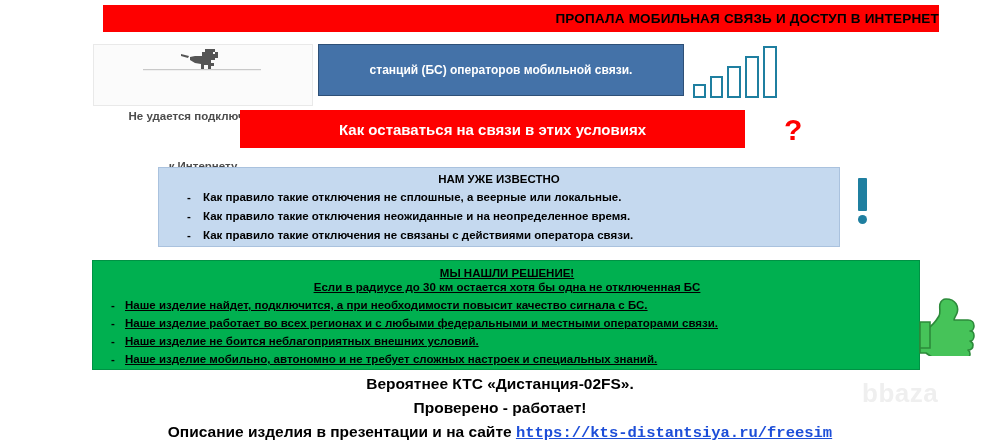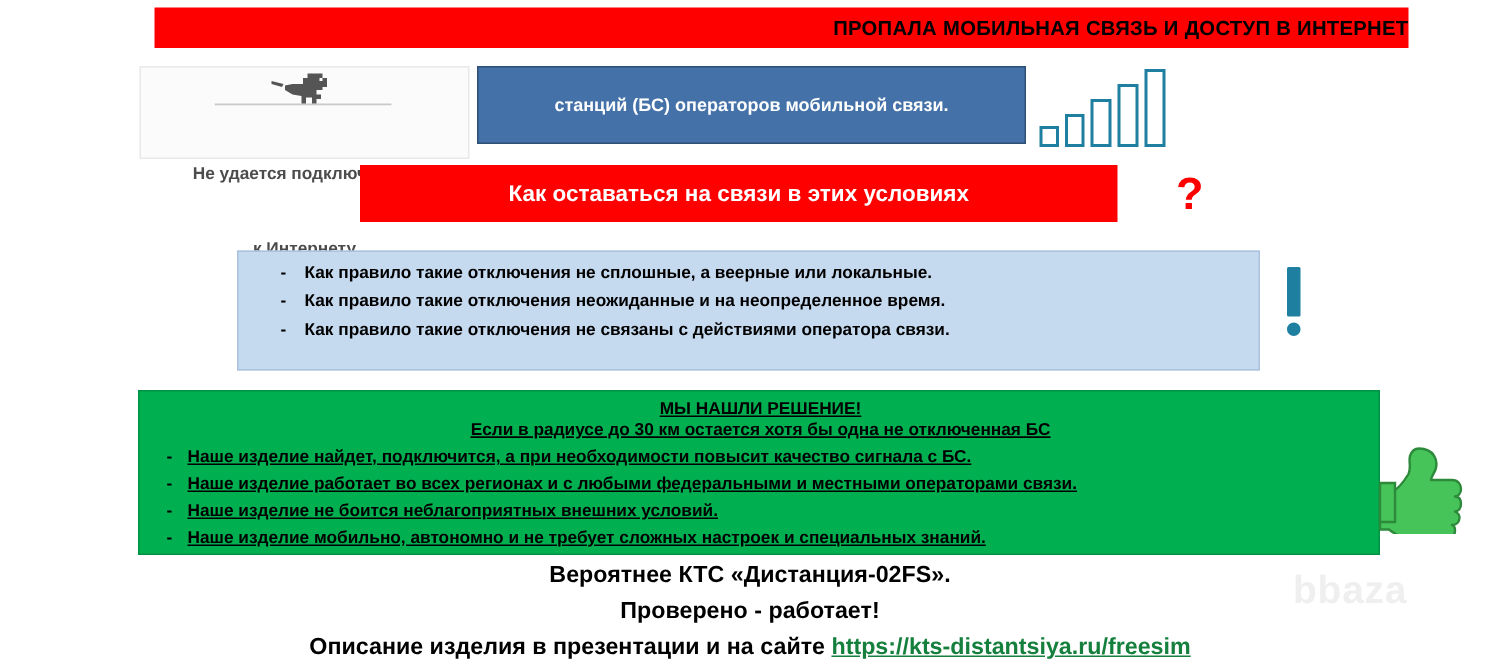--- a/index.html
+++ b/index.html
@@ -267,22 +267,23 @@
     text-align: center;
   }
   .footer-line {
     font-size: 15.5px;
     font-weight: bold;
     color: #000000;
     line-height: 24px;
     white-space: nowrap;
   }
   .footer-link {
-    color: #15803d;
+    color: #1d4ed8;
     text-decoration: underline;
+    font-family: Liberation Mono, monospace;
   }
 
   
   .watermark {
     position: absolute;
     left: 862px;
     top: 378px;
     font-size: 26px;
     font-weight: bold;
     color: #efefef;
@@ -324,20 +325,21 @@
     <div class="bar" style="left:52px; width:14px; height:42px;"></div>
     <div class="bar" style="left:70px; width:14px; height:52px;"></div>
   </div>
 
   <div class="q-banner">
     <div class="txt">Как  оставаться на связи в этих условиях</div>
   </div>
   <div class="qmark">?</div>
 
   <div class="known-box">
+    <div class="known-title">НАМ УЖЕ ИЗВЕСТНО</div>
     <ul class="known-list">
       <li>
         <span class="dash">-</span>
         <span>Как правило такие отключения  не сплошные, а веерные или локальные.</span>
       </li>
       <li>
         <span class="dash">-</span>
         <span>Как правило такие отключения неожиданные и на неопределенное время.</span>
       </li>
       <li>

